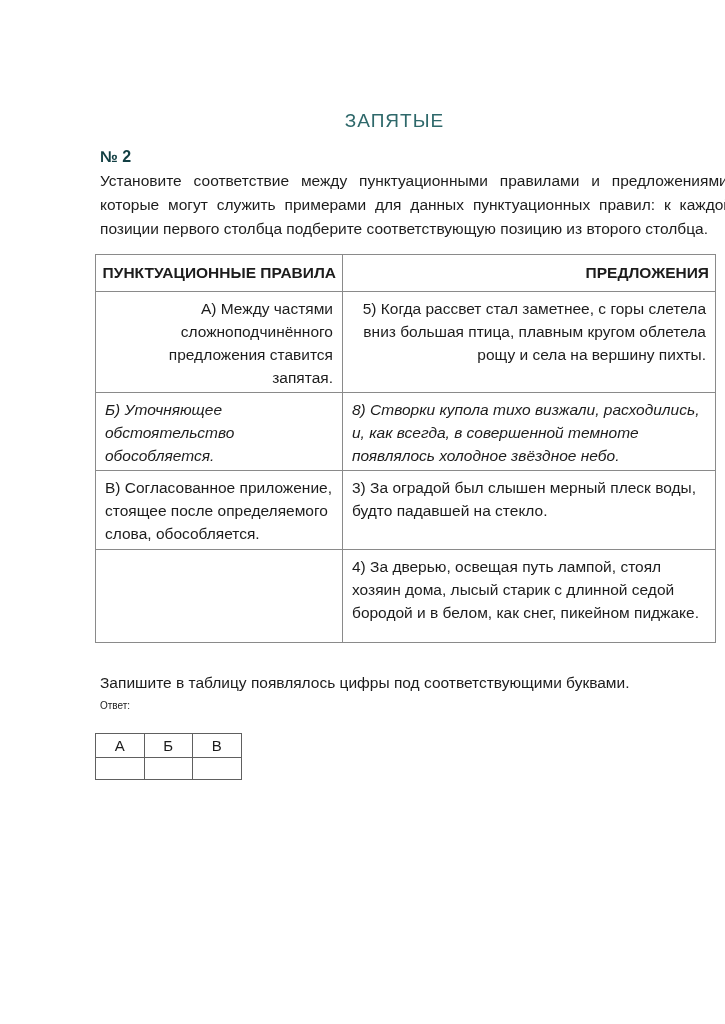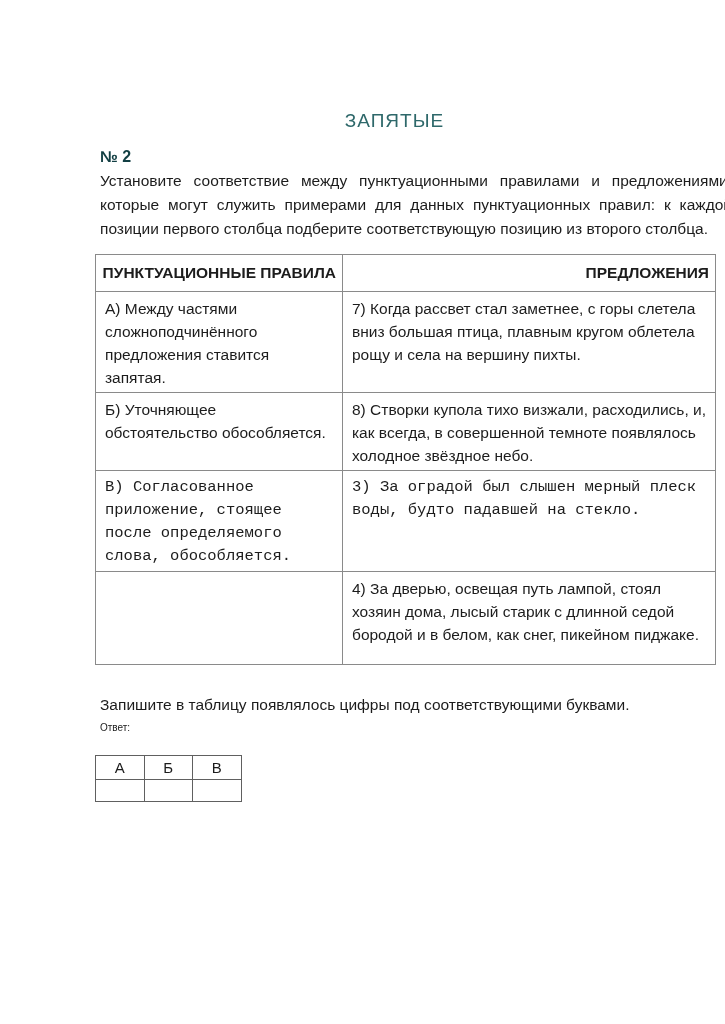--- a/index.html
+++ b/index.html
@@ -51,23 +51,23 @@
     height: 37px;
     vertical-align: middle;
     text-align: right;
     font-weight: 700;
     padding: 4px 6px;
   }
   .match-table td {
     padding: 5px 9px 3px 9px;
     line-height: 23px;
   }
-  .match-table tbody tr:nth-child(1) { height: 78px; }
-  .match-table tbody tr:nth-child(2) { height: 78px; }
-  .match-table tbody tr:nth-child(3) { height: 79px; font-family: Liberation Mono, monospace; }
+  .match-table tbody tr:nth-child(1) { height: 78px; text-align: right; }
+  .match-table tbody tr:nth-child(2) { height: 78px; font-style: italic; }
+  .match-table tbody tr:nth-child(3) { height: 79px; }
   .match-table tbody tr:nth-child(4) { height: 93px; }
   .match-table tbody tr:nth-child(5) { height: 62px; }
   .answer-instruction {
     margin: 28px 0 0 68px;
     font-size: 15.5px;
     line-height: 23px;
   }
   .answer-label {
     margin: 1px 8px 3px 68px;
     font-size: 10px;
@@ -103,21 +103,21 @@
     </colgroup>
   <thead>
     <tr>
       <th>ПУНКТУАЦИОННЫЕ ПРАВИЛА</th>
       <th>ПРЕДЛОЖЕНИЯ</th>
     </tr>
   </thead>
   <tbody>
     <tr>
       <td>А) Между частями сложноподчинённого предложения ставится запятая.</td>
-      <td>7) Когда рассвет стал заметнее, с горы слетела вниз большая птица, плавным кругом облетела рощу и села на вершину пихты.</td>
+      <td>5) Когда рассвет стал заметнее, с горы слетела вниз большая птица, плавным кругом облетела рощу и села на вершину пихты.</td>
     </tr>
     <tr>
       <td>Б) Уточняющее обстоятельство обособляется.</td>
       <td>8) Створки купола тихо визжали, расходились, и, как всегда, в совершенной темноте появлялось холодное звёздное небо.</td>
     </tr>
     <tr>
       <td>В) Согласованное приложение, стоящее после определяемого слова, обособляется.</td>
       <td>3) За оградой был слышен мерный плеск воды, будто падавшей на стекло.</td>
     </tr>
     <tr>

